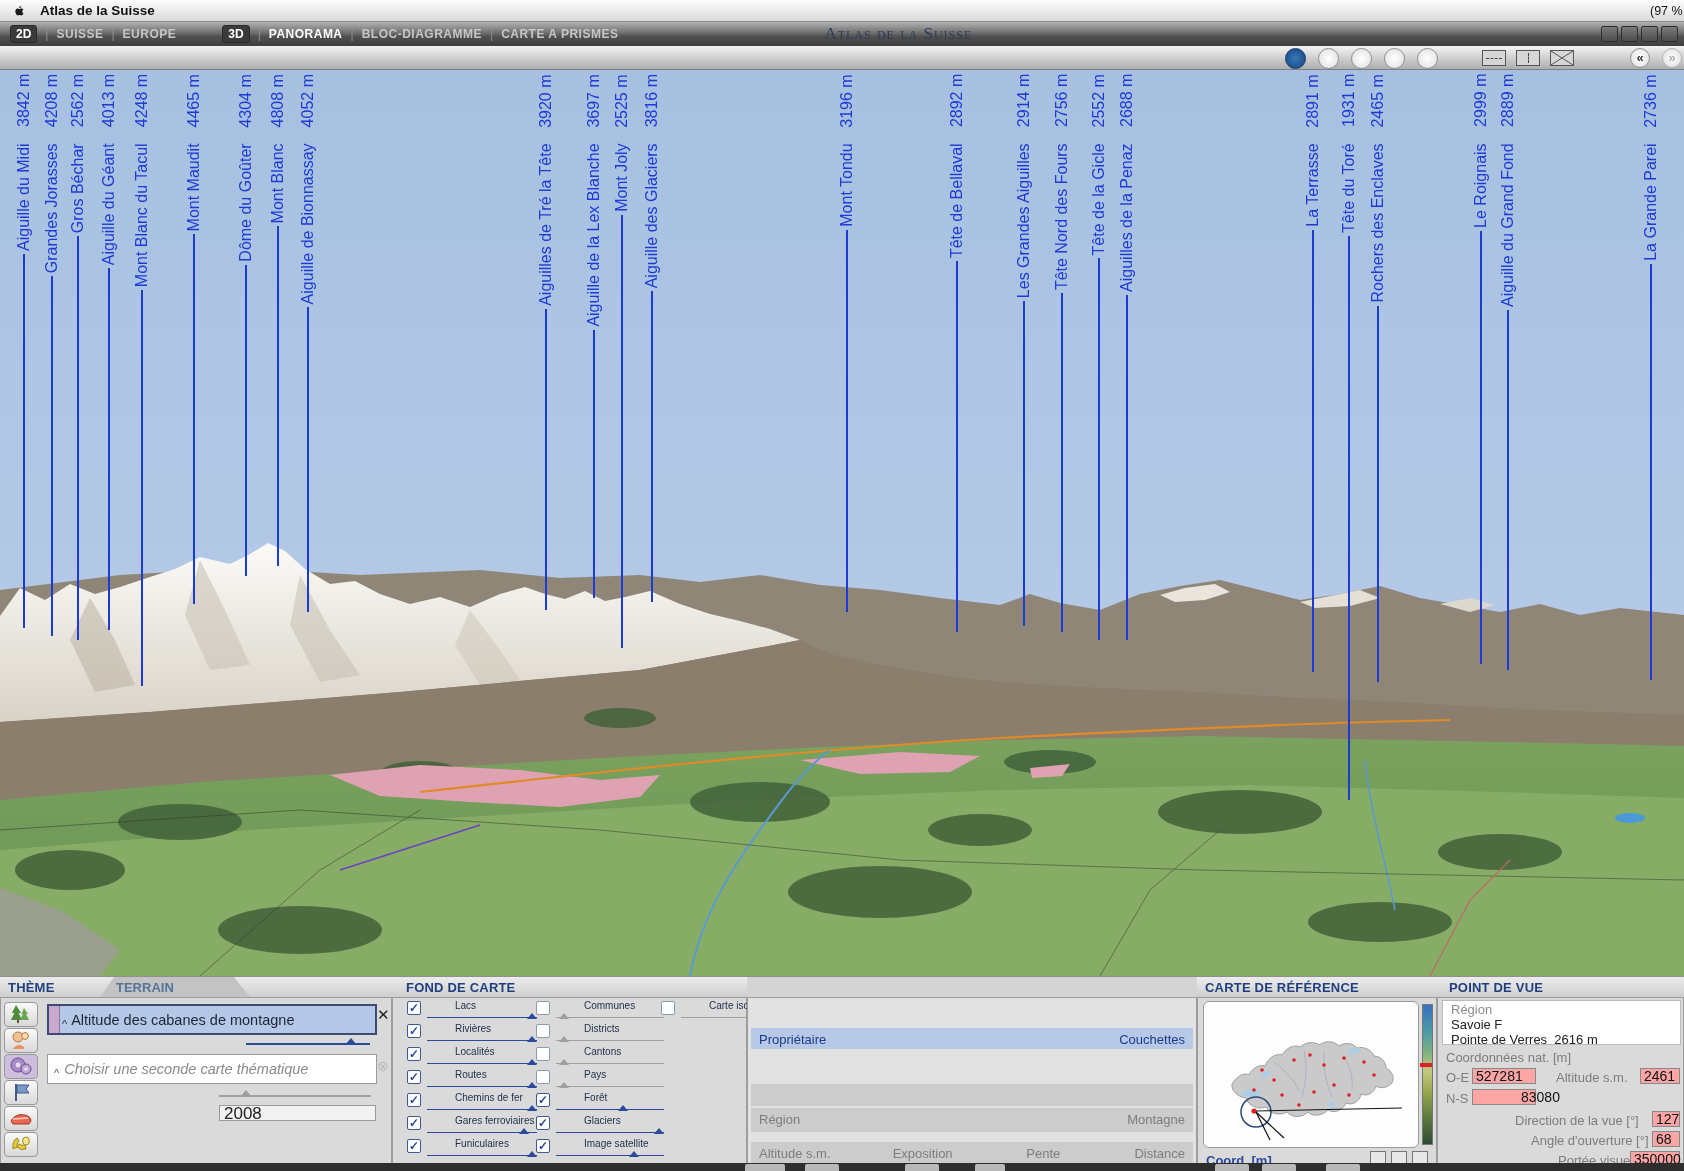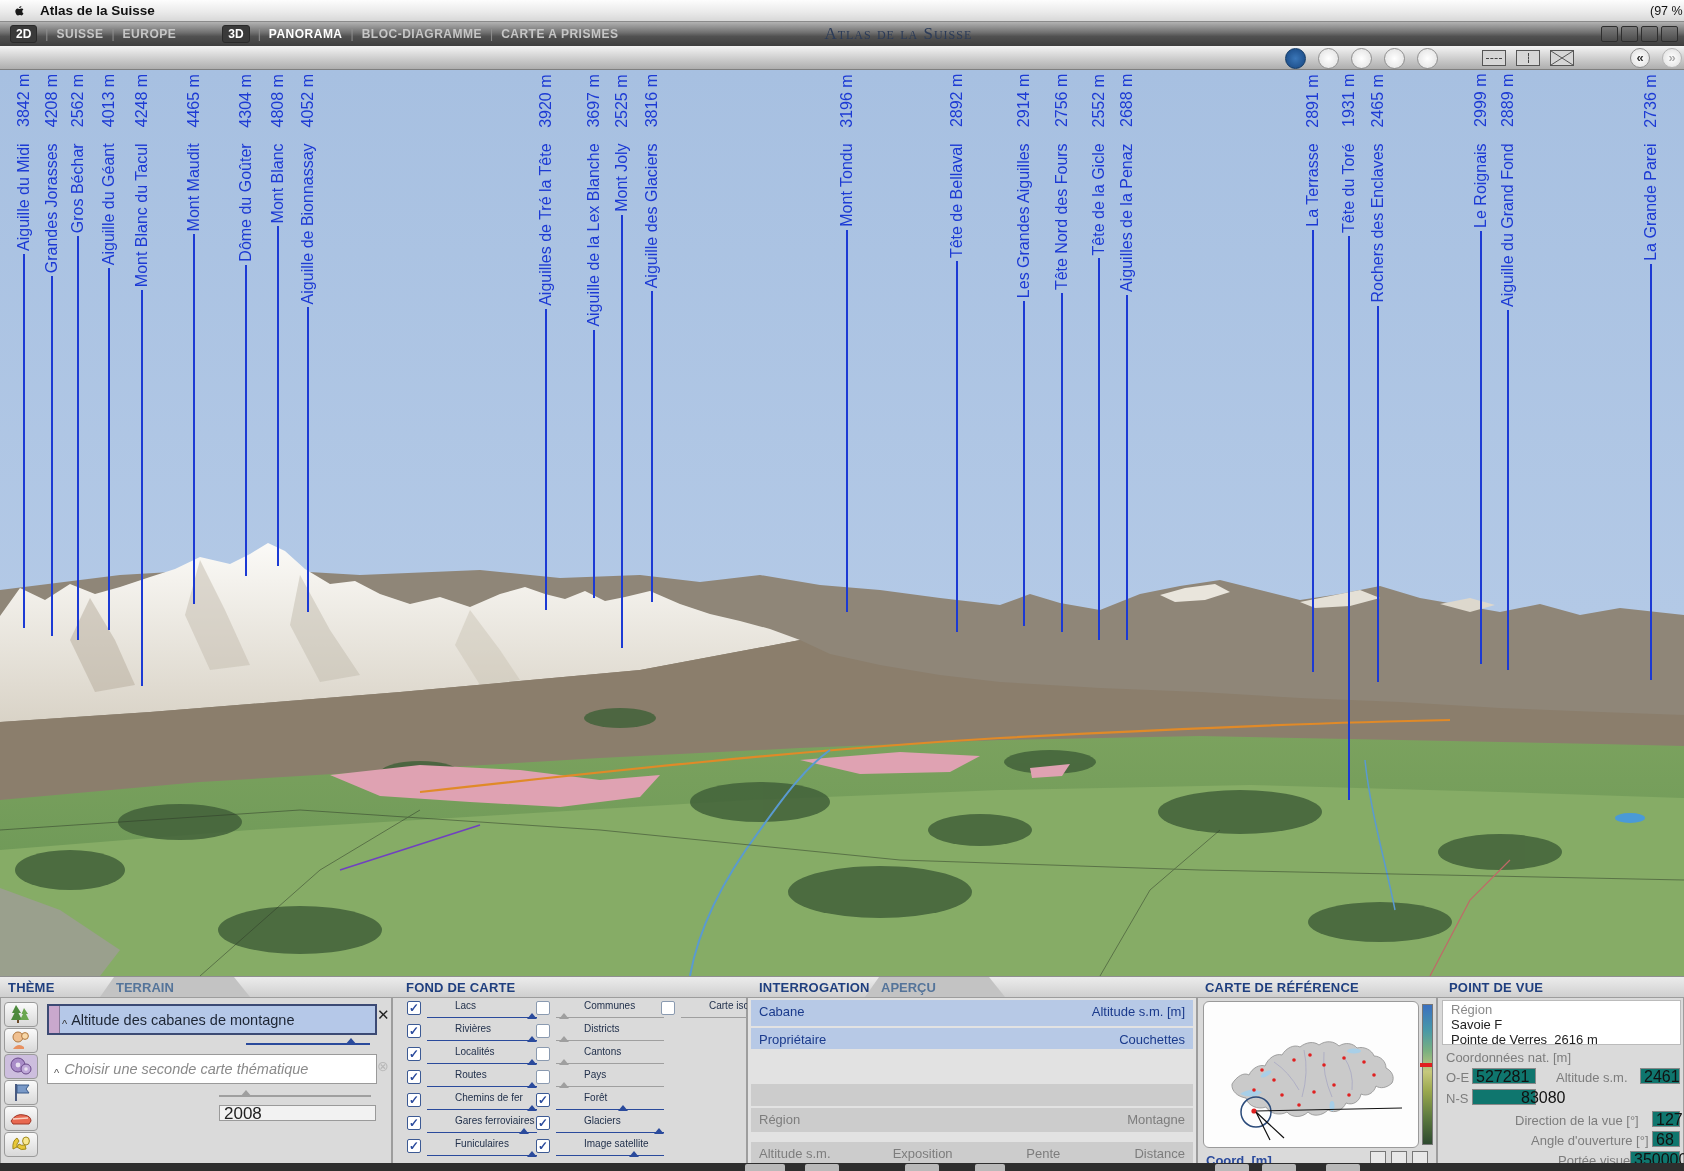--- a/index.html
+++ b/index.html
@@ -136,21 +136,21 @@
   #refbtns{position:absolute;left:172px;top:153px;display:flex;gap:5px;}
   .refbtn{width:16px;height:14px;border:1px solid #777;background:#e8e8e8;font-size:10px;
     line-height:12px;text-align:center;color:#333;}
 
   
   #p-vue{left:1437px;width:247px;}
   #regionbox{position:absolute;left:4px;top:2px;width:239px;height:45px;background:#fff;border:1px solid #bbb;
     padding:1px 8px;font-size:13px;color:#222;}
   #regionbox .glabel{color:#8a8a8a;}
   .vlabel{position:absolute;color:#7d7d7d;font-size:13px;}
-  .vinput{position:absolute;background:#0f766e;border:1px solid #888;font-size:16px;color:#111;
+  .vinput{position:absolute;background:#fca5a5;border:1px solid #888;font-size:14px;color:#111;
     padding:0 3px;height:16px;line-height:15px;font-family:"Liberation Sans",sans-serif;}
 
   #bottomstrip{position:absolute;left:0;top:1163px;width:1684px;height:8px;background:#2e2e2e;}
   .stub{position:absolute;top:1164px;height:7px;background:#b9b9b9;border-radius:2px 2px 0 0;}
 </style>
 </head>
 <body>
 
 <div id="menubar">
   <svg id="apple" viewBox="0 0 16 16">
@@ -664,29 +664,21 @@
             <span class="llab">Carte isolée</span>
             <div class="lslider">
               <div class="lline"></div>
             </div>
           </div>
       </div>
     </div>
   </div>
 
   <div class="panel" id="p-inter">
-    <div class="phead">
-      <span class="ptitle" style="left:12px;">INTERROGATION</span>
-      <span class="tab2" style="left:118px;width:140px;">APERÇU</span>
-    </div>
     <div class="pbody" style="background:#e2e2e2;">
-      <div class="irow blue" style="top:2px;height:26px;">
-        <span>Cabane</span>
-        <span class="rgt">Altitude s.m. [m]</span>
-      </div>
       <div class="irow blue" style="top:30px;height:21px;">
         <span>Propriétaire</span>
         <span class="rgt">Couchettes</span>
       </div>
       <div class="irow grey" style="top:86px;height:22px;"></div>
       <div class="irow grey" style="top:110px;height:24px;">
         <span>Région</span>
         <span class="rgt">Montagne</span>
       </div>
       <div class="irow grey" id="irow-last" style="top:144px;height:34px;">

